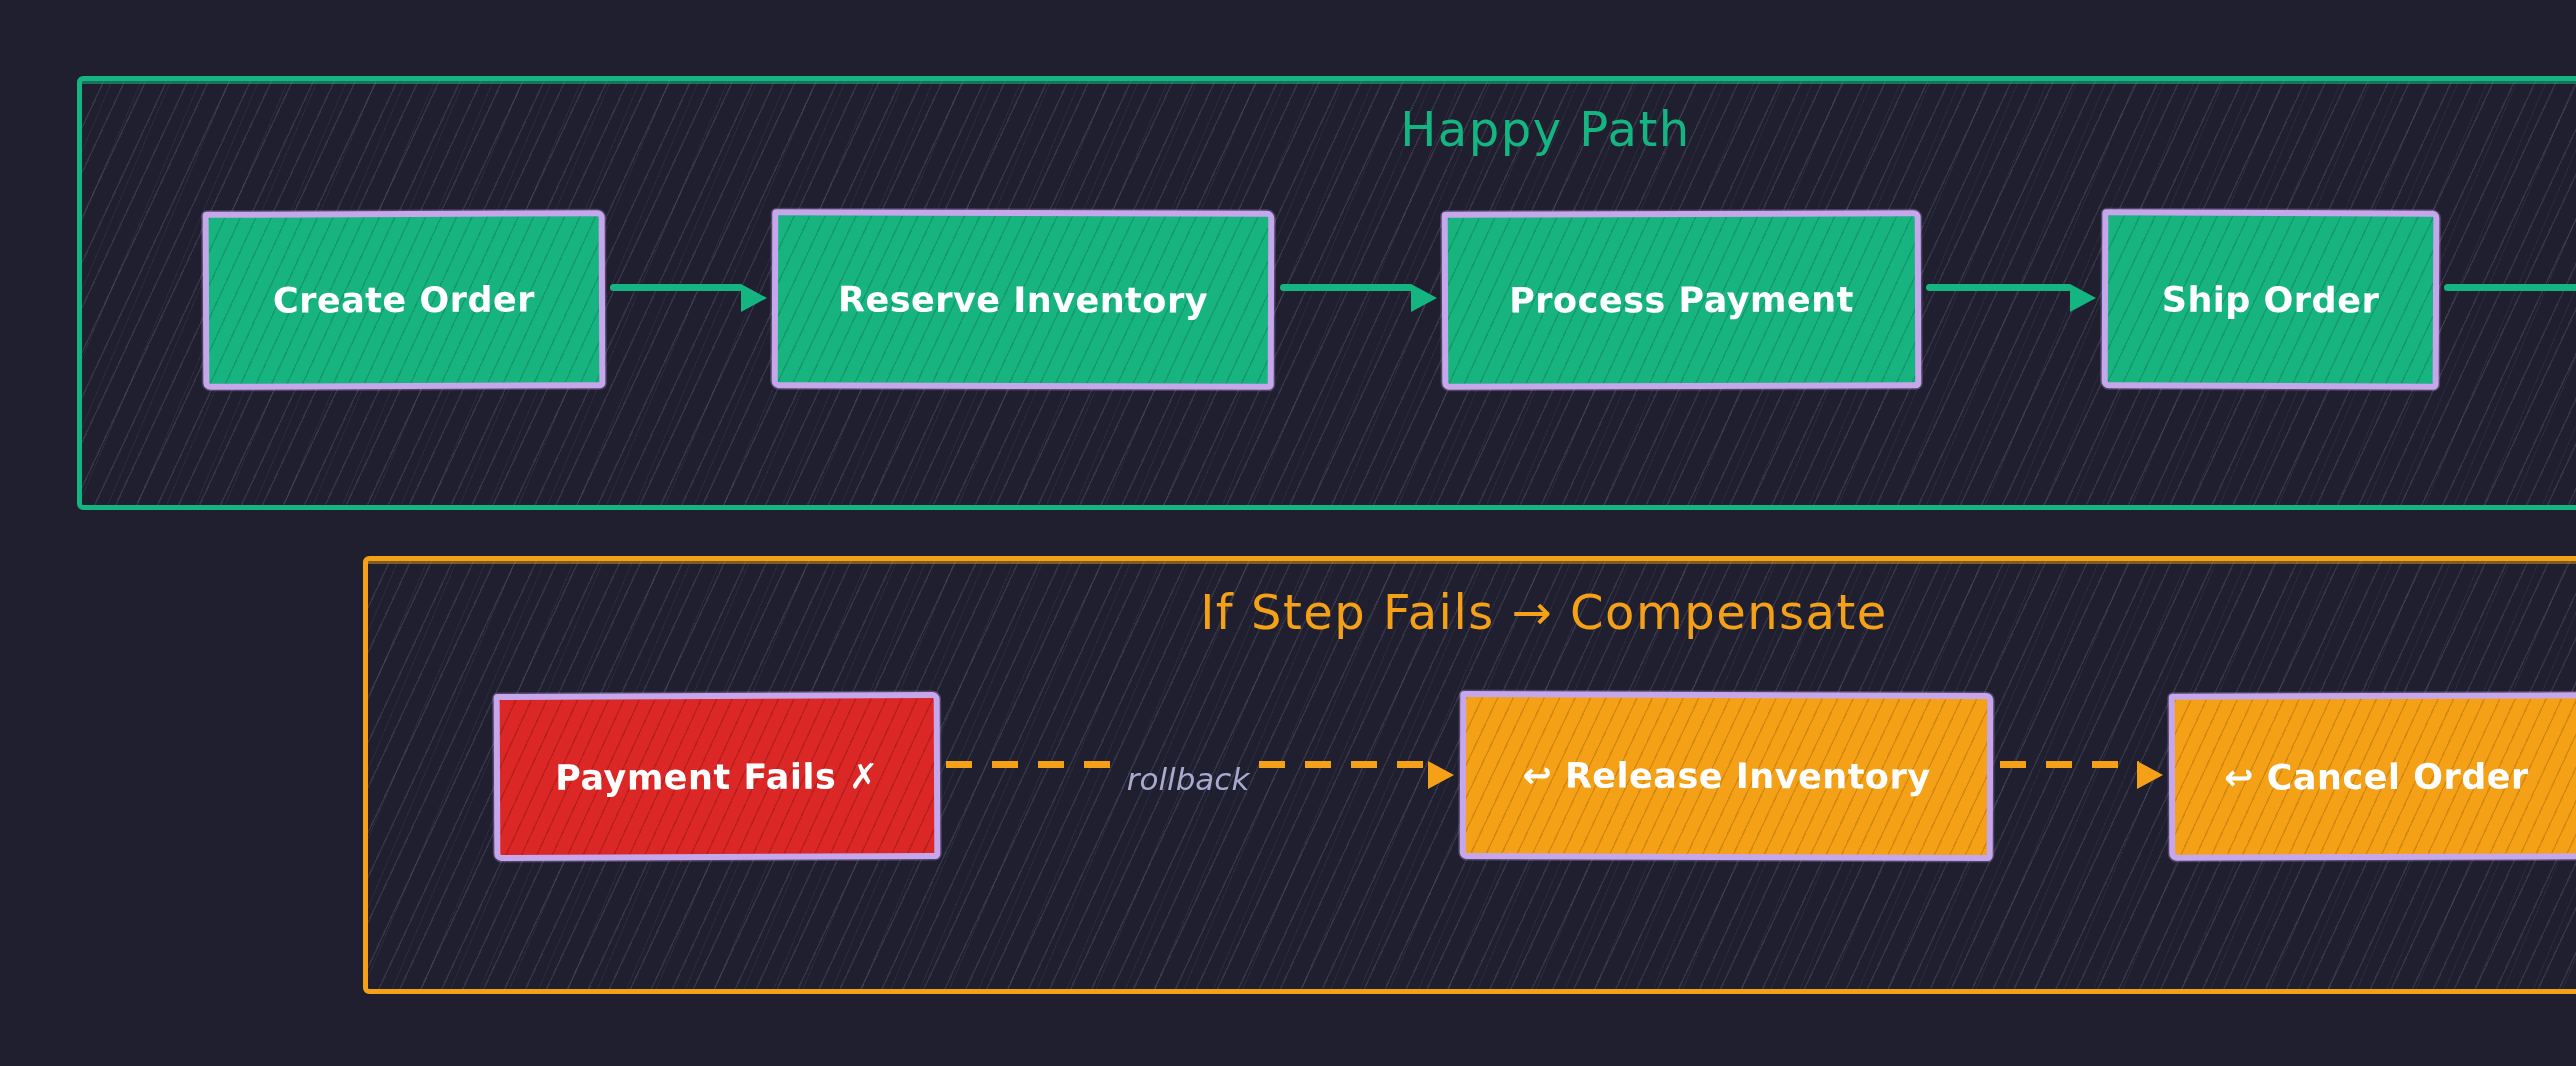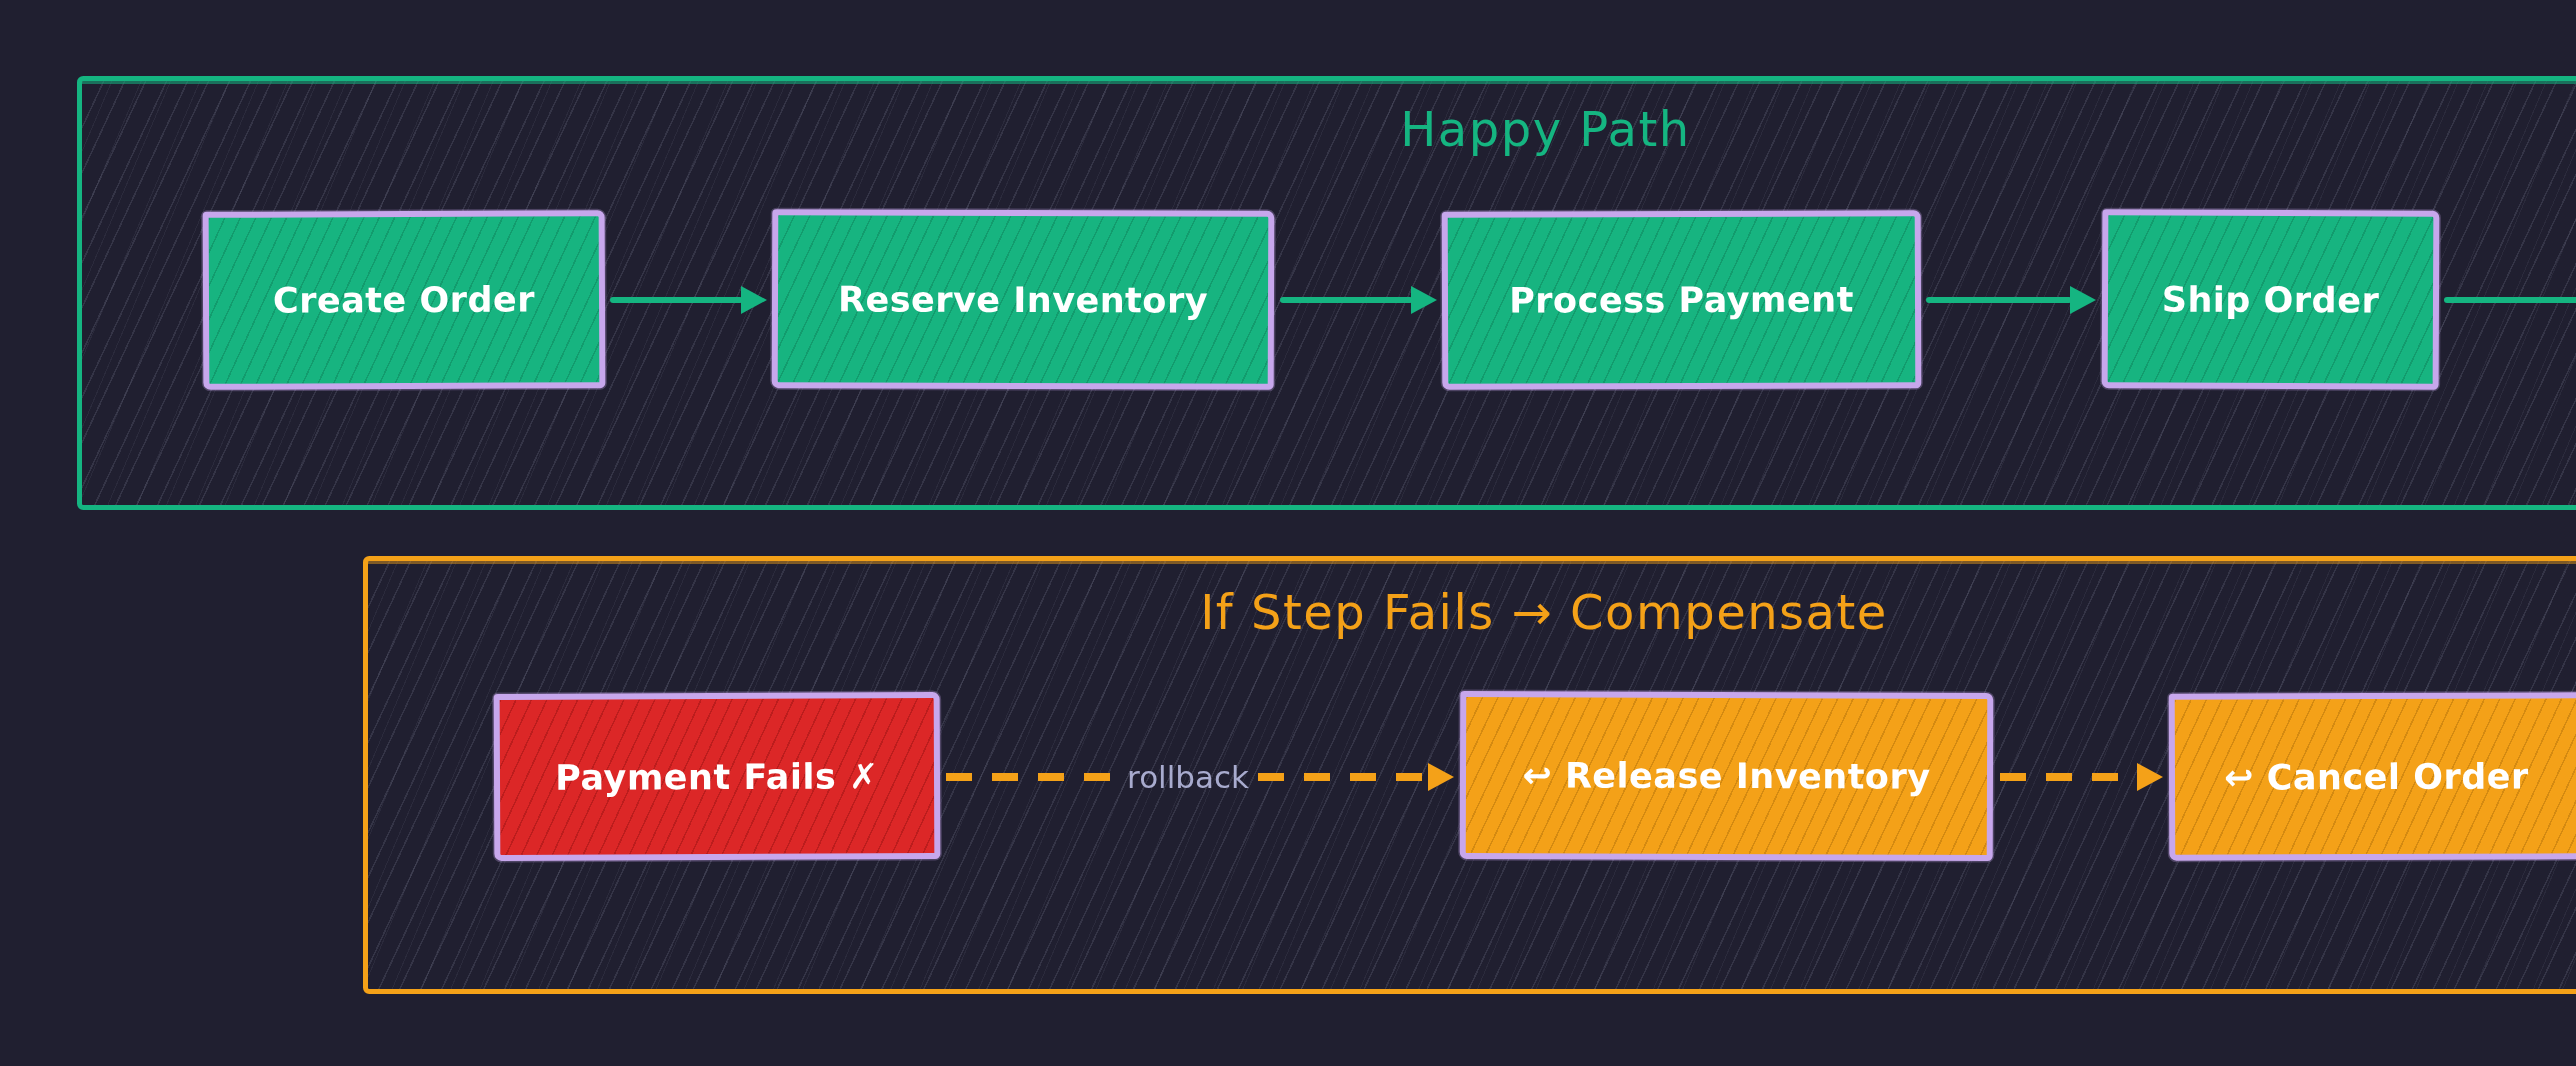--- a/index.html
+++ b/index.html
@@ -74,21 +74,21 @@
   .hn4{left:2020px;top:129px;width:337px;height:179px;transform:rotate(0.25deg);}
 
   
   .cn1{left:126px;top:132px;width:446px;height:167px;transform:rotate(-0.25deg);}
   .cn2{left:1092px;top:131px;width:533px;height:168px;transform:rotate(0.2deg);}
   .cn3{left:1801px;top:132px;width:415px;height:167px;transform:rotate(-0.2deg);}
 
   
   .arrow{
     position:absolute;height:32px;
-    display:flex;align-items:center;
+    display:flex;align-items:flex-start;font-style:italic;
   }
   .arrow .line{
     flex:1;height:6.7px;border-radius:3.6px;
     background:#15b581;
   }
   .arrow .dash{
     flex:1;height:7.2px;
     background:repeating-linear-gradient(90deg,#f4a118 0 26px,transparent 26px 46px);
   }
   .ah{

